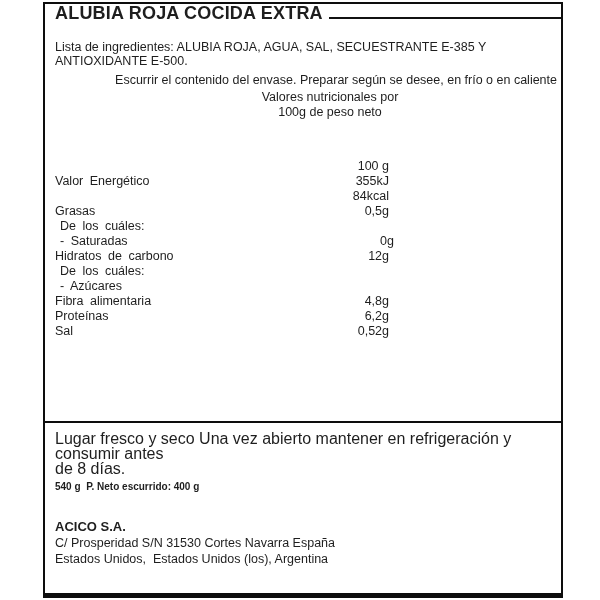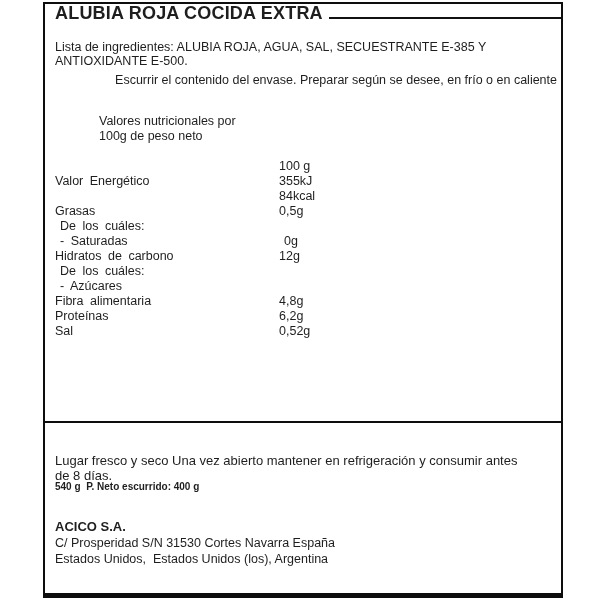--- a/index.html
+++ b/index.html
@@ -57,23 +57,23 @@
     left: 10px; top: 20px; right: 4px;
     font-size: 12.5px;
     line-height: 14px;
     margin-top: 16px;
   }
   .prep-line { margin-top: 5px; text-align: right; }
 
   
   .nut-header {
     left: 54px; top: 86px; right: 0;
+    text-align: center;
     font-size: 12.5px;
     line-height: 15px;
-    margin-top: 24px;
   }
 
   
   .nut-table {
     left: 8px; top: 155px; right: 6px;
     font-size: 12.5px;
   }
   .nut-row {
     display: flex;
     height: 15px;
@@ -82,36 +82,35 @@
   .nut-label {
     width: 224px;
     padding-left: 2px;
     word-spacing: 3px;
     white-space: pre;
     overflow: visible;
   }
   .nut-label.indent { padding-left: 7px; }
   .nut-value {
     width: 110px;
-    text-align: left;
+    text-align: right;
     white-space: pre;
   }
 
   
   .section-divider {
     left: 0; right: 0; top: 417px;
     height: 0;
     border-top: 2px solid #0d0d0d;
   }
 
   .storage {
     left: 10px; top: 427px; right: 8px;
-    font-size: 13px;
+    font-size: 16px;
     line-height: 15px;
-    margin-top: 22px;
   }
 
   .net-weight {
     left: 10px; top: 477px; right: 8px;
     font-size: 10px;
     font-weight: bold;
     white-space: pre-wrap;
   }
 
   .manufacturer {

